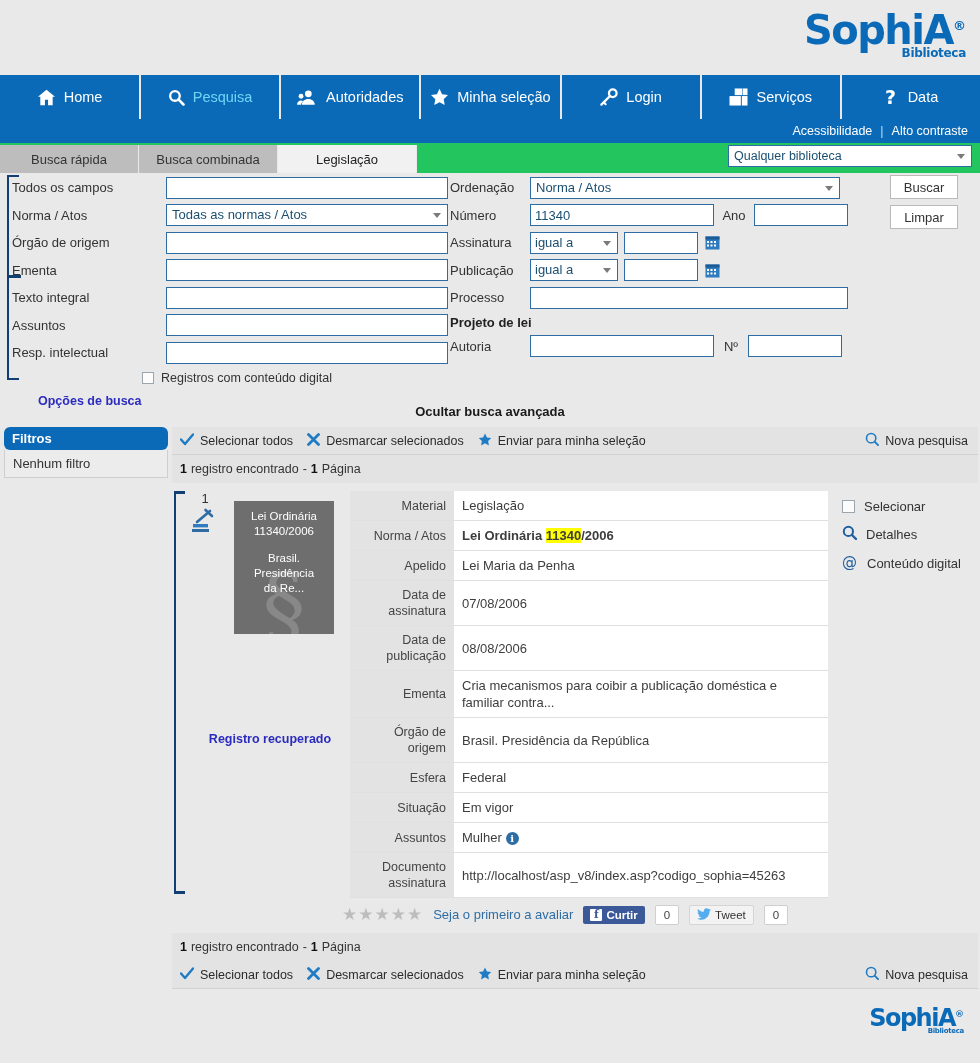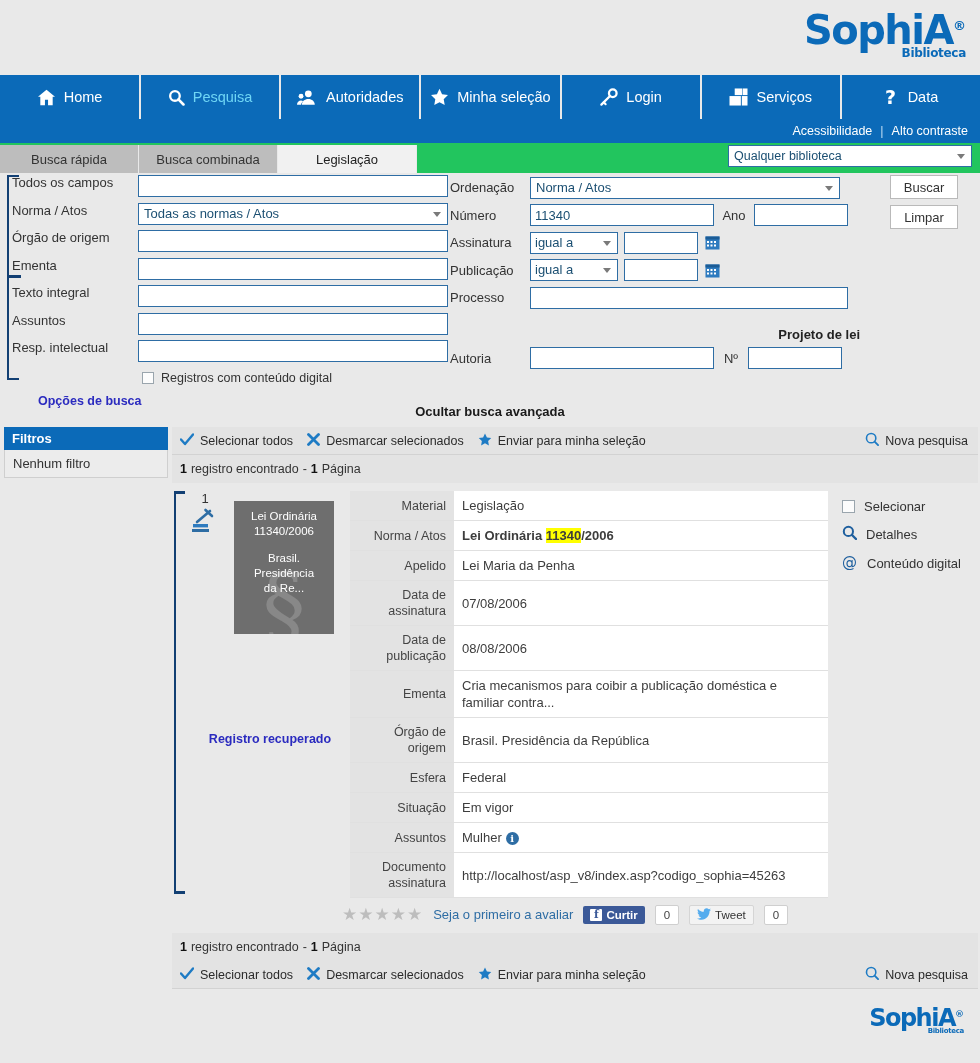--- a/index.html
+++ b/index.html
@@ -77,21 +77,21 @@
   .bracket-left {
     position: absolute; left: 7px; top: 2px; width: 12px; height: 205px;
     border-left: 2px solid #123f73; border-top: 2px solid #123f73;
     border-bottom: 2px solid #123f73;
   }
   .bracket-notch {
     position: absolute; left: 0px; top: 98px; width: 12px; height: 3px; background: #123f73;
   }
 
   .form-left { position: absolute; left: 8px; top: 2px; width: 440px; }
-  .frow { display: flex; align-items: flex-start; height: 25.5px; margin-bottom: 2px; }
+  .frow { display: flex; align-items: center; height: 25.5px; margin-bottom: 2px; gap: 28px; }
   .flabel { width: 130px; font-size: 13px; color: #333; padding-left: 4px; }
   .finput {
     flex: 1; height: 22px; border: 1px solid #2e6da4; background: #fff;
     font-size: 13px; padding: 0 4px; color: #1b4f72;
     font-family: "Liberation Sans", sans-serif;
   }
   .fselect {
     flex: 1; height: 22px; border: 1px solid #2e6da4; background: #fff;
     font-size: 13px; padding: 0 18px 0 5px; line-height: 20px;
     color: #1b4f72; position: relative; cursor: pointer;
@@ -114,41 +114,42 @@
     width: 88px; height: 22px; border: 1px solid #2e6da4; background: #fff;
     font-size: 13px; padding: 0 16px 0 4px; line-height: 20px; color: #1b4f72;
     position: relative; cursor: pointer;
   }
   .small-inp {
     width: 74px; height: 22px; border: 1px solid #2e6da4; background: #fff;
     font-size: 13px; padding: 0 4px; color: #1b4f72; margin-left: 6px;
     font-family: "Liberation Sans", sans-serif;
   }
   .cal-icon { margin-left: 7px; cursor: pointer; display: inline-flex; }
-  .proj-title { font-weight: bold; font-size: 13px; color: #222; margin: 16px 0 4px 0; text-align: right; }
+  .proj-title { font-weight: bold; font-size: 13px; color: #222; margin: 4px 0 4px 0; }
 
   .btn-col { position: absolute; left: 890px; top: 2px; width: 72px; }
   .btn {
     display: block; width: 68px; height: 24px; background: #fff;
     border: 1px solid #b9b9b9; font-size: 13px; color: #333;
     margin-bottom: 6px; cursor: pointer;
     font-family: "Liberation Sans", sans-serif;
   }
 
   .hide-adv {
     text-align: center; font-size: 13px; font-weight: bold;
     color: #1a1a1a; padding: 6px 0 8px 0; cursor: pointer;
   }
 
   
   .results-wrap { display: flex; align-items: flex-start; }
   .filters { width: 188px; margin-left: 4px; }
   .filters-head {
     background: #0b6ab8; color: #fff; font-size: 13px; font-weight: bold;
     padding: 4px 8px;
+    border-radius: 6px;
   }
   .filters-body {
     background: #ececec; border: 1px solid #cfcfcf; border-top: none;
     font-size: 13px; color: #333; padding: 6px 8px; height: 28px;
   }
 
   .results { flex: 1; margin-left: 4px; margin-right: 2px; }
   .action-bar {
     background: #e3e3e3; height: 28px; display: flex; align-items: center;
     padding: 0 10px 0 8px; gap: 14px; border-bottom: 1px solid #d2d2d2;

